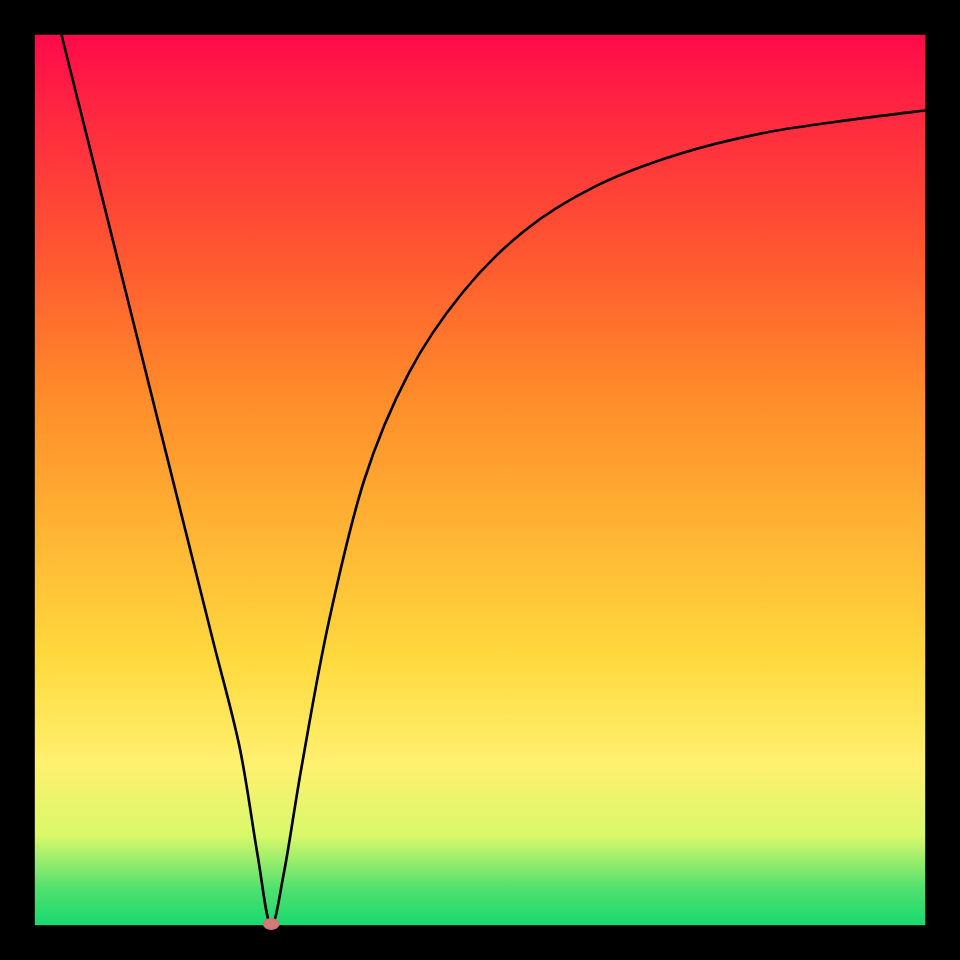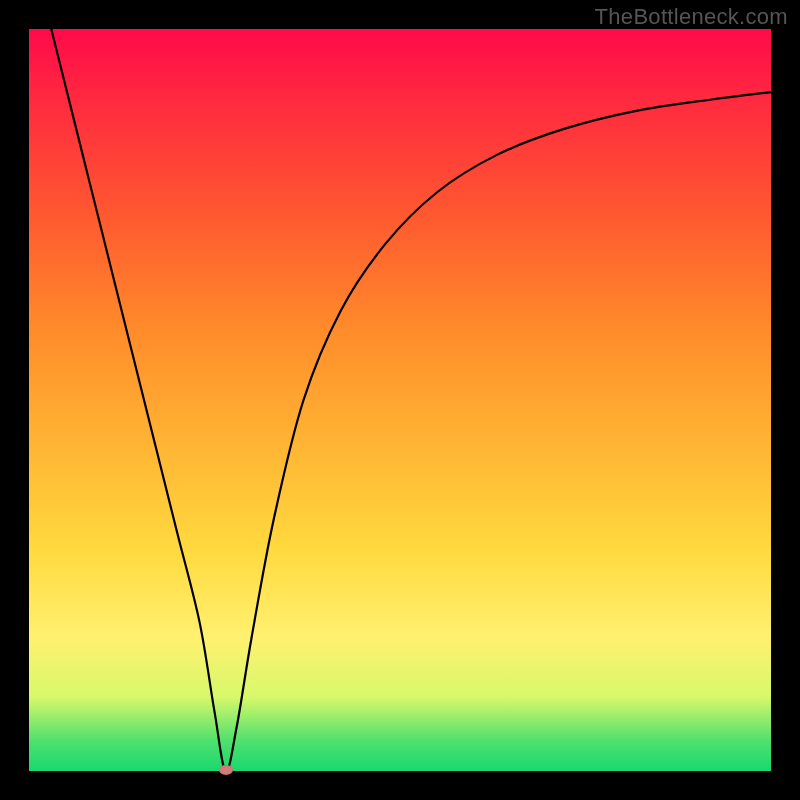--- a/index.html
+++ b/index.html
@@ -68,14 +68,13 @@
 </head>
 <body>
 
 <div class="frame">
   <div class="plot-area">
     <svg class="curve" viewBox="0 0 742 742" preserveAspectRatio="none">
       <path id="curve-path" fill="none" stroke="#000" stroke-width="2.2" stroke-linecap="round" stroke-linejoin="round" d="M 22.26 0.00 C 24.73 9.89, 30.92 34.63, 37.10 59.36 C 43.28 84.09, 51.94 118.72, 59.36 148.40 C 66.78 178.08, 74.20 207.76, 81.62 237.44 C 89.04 267.12, 96.46 296.80, 103.88 326.48 C 111.30 356.16, 118.72 385.84, 126.14 415.52 C 133.56 445.20, 140.98 474.88, 148.40 504.56 C 155.82 534.24, 164.48 563.92, 170.66 593.60 C 176.84 623.28, 181.17 657.91, 185.50 682.64 C 189.83 707.37, 192.92 739.53, 196.63 742.00 C 200.34 744.47, 203.43 719.74, 207.76 697.48 C 212.09 675.22, 216.42 643.07, 222.60 608.44 C 228.78 573.81, 236.20 529.29, 244.86 489.72 C 253.52 450.15, 263.41 405.63, 274.54 371.00 C 285.67 336.37, 298.04 307.93, 311.64 281.96 C 325.24 255.99, 340.08 234.97, 356.16 215.18 C 372.24 195.39, 389.55 178.08, 408.10 163.24 C 426.65 148.40, 446.44 136.65, 467.46 126.14 C 488.48 115.63, 510.74 107.59, 534.24 100.17 C 557.74 92.75, 583.71 86.57, 608.44 81.62 C 633.17 76.67, 660.38 73.58, 682.64 70.49 C 704.90 67.40, 732.11 64.31, 742.00 63.07"></path>
     </svg>
     <div class="marker" id="min-marker" style="left: 189.63px; top: 736px;"></div>
   </div>
-  <div class="watermark">TheBottleneck.com</div>
 </div>
 
 </body></html>

